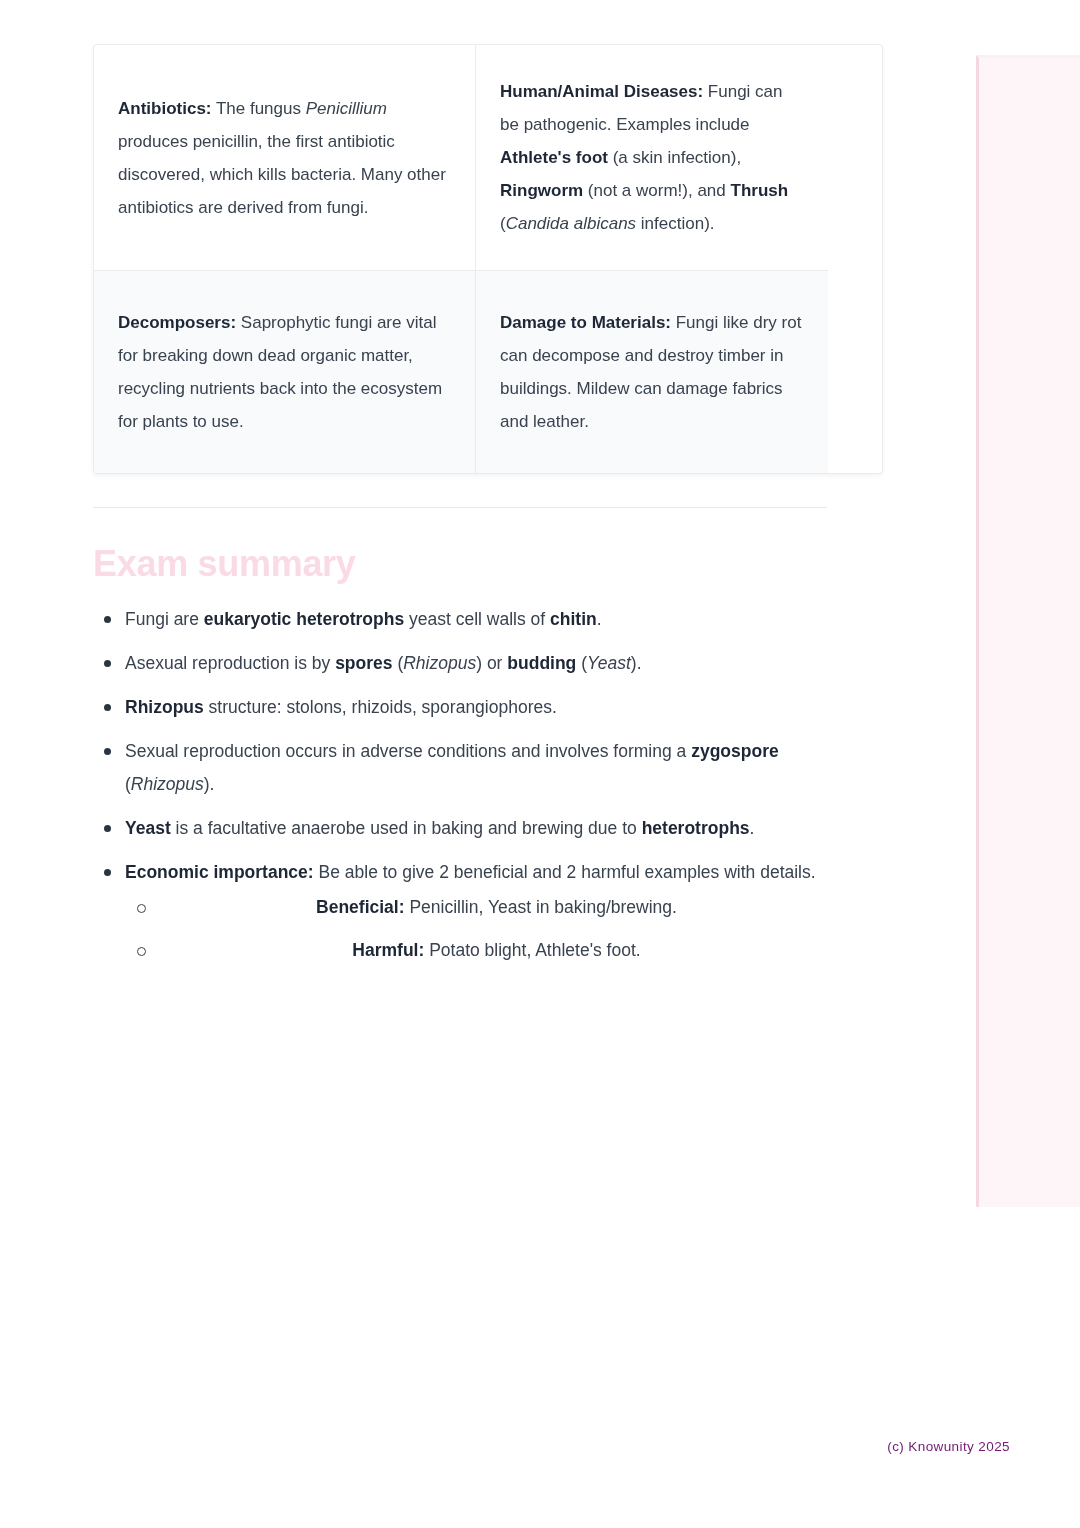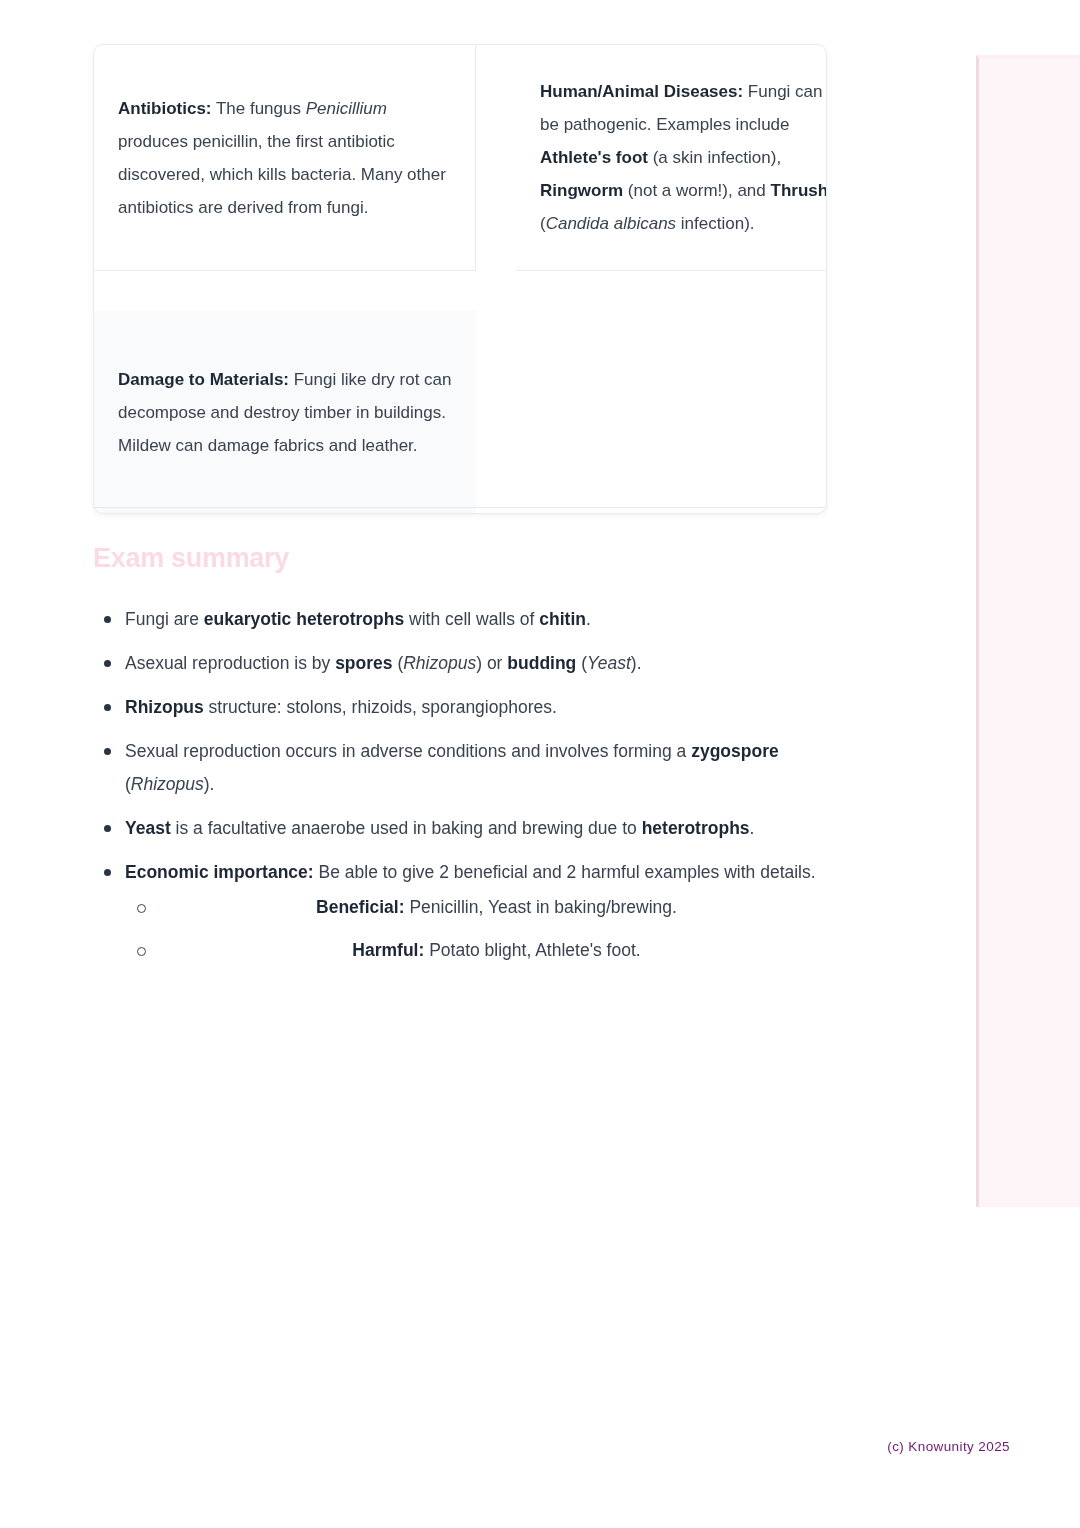--- a/index.html
+++ b/index.html
@@ -7,45 +7,44 @@
   .page {
     position:relative;
     width:1080px; height:1528px;
     background:#ffffff;
     overflow:hidden;
     font-family:"Liberation Sans","DejaVu Sans",sans-serif;
     color:#39424f;
   }
   
   .info-table {
-    position:absolute; left:93px; top:44px; width:734px;
+    position:absolute; left:93px; top:44px; width:790px;
     display:grid; grid-template-columns:382px 352px;
-    border:1px solid #e9ecef; border-radius:10px;
+    border:1px solid #e9ecef; border-radius:4px;
     background:#ffffff;
     box-shadow:0 2px 5px rgba(16,24,40,0.05);
     overflow:hidden;
-    gap:40px;
   }
   .cell {
     display:flex; align-items:center;
     padding:14px 24px;
     font-size:17px; line-height:33px;
   }
   .cell.r1 { height:226px; border-bottom:1px solid #e9ecef; }
   .cell.r2 { height:202px; background:#f8fafc; }
   .cell.c1 { border-right:1px solid #e9ecef; }
   
   .divider {
     position:absolute; left:93px; top:507px; width:734px; height:0;
     border:none; border-top:1px solid #e7e9ec;
   }
   
   .exam-heading {
     position:absolute; left:93px; top:543px;
-    font-size:27px; font-weight:700; letter-spacing:-0.3px;
+    font-size:36px; font-weight:700; letter-spacing:-0.3px;
     color:#fadae4;
   }
   
   .summary-list {
     position:absolute; left:93px; top:603px; width:742px;
     list-style:none;
   }
   .summary-list li {
     position:relative;
     font-size:17.5px; line-height:33px;
@@ -84,31 +83,34 @@
 
 <div class="page">
 
   <div class="info-table">
     <div class="cell r1 c1">
       <div class="cell-text"><span class="b">Antibiotics:</span><span> The fungus </span><span class="i">Penicillium</span><span> produces penicillin, the first antibiotic discovered, which kills bacteria. Many other antibiotics are derived from fungi.</span></div>
     </div>
     <div class="cell r1 c2">
       <div class="cell-text"><span class="b">Human/Animal Diseases:</span><span> Fungi can be pathogenic. Examples include </span><span class="b">Athlete's foot</span><span> (a skin infection), </span><span class="b">Ringworm</span><span> (not a worm!), and </span><span class="b">Thrush</span><span> (</span><span class="i">Candida albicans</span><span> infection).</span></div>
     </div>
+    <div class="cell r2 c1">
+      <div class="cell-text"><span class="b">Decomposers:</span><span> Saprophytic fungi are vital for breaking down dead organic matter, recycling nutrients back into the ecosystem for plants to use.</span></div>
+    </div>
     <div class="cell r2 c2">
       <div class="cell-text"><span class="b">Damage to Materials:</span><span> Fungi like dry rot can decompose and destroy timber in buildings. Mildew can damage fabrics and leather.</span></div>
     </div>
   </div>
 
   <hr class="divider">
 
   <h2 class="exam-heading">Exam summary</h2>
 
   <ul class="summary-list">
-      <li class="main"><span><span>Fungi are </span><span class="b">eukaryotic heterotrophs</span><span> with cell walls of </span><span class="b">chitin</span><span>.</span></span></li>
+      <li class="main"><span><span>Fungi are </span><span class="b">eukaryotic heterotrophs</span><span> yeast cell walls of </span><span class="b">chitin</span><span>.</span></span></li>
       <li class="main"><span><span>Asexual reproduction is by </span><span class="b">spores</span><span> (</span><span class="i">Rhizopus</span><span>) or </span><span class="b">budding</span><span> (</span><span class="i">Yeast</span><span>).</span></span></li>
       <li class="main"><span><span class="b">Rhizopus</span><span> structure: stolons, rhizoids, sporangiophores.</span></span></li>
       <li class="main"><span><span>Sexual reproduction occurs in adverse conditions and involves forming a </span><span class="b">zygospore</span><span> (</span><span class="i">Rhizopus</span><span>).</span></span></li>
       <li class="main"><span><span class="b">Yeast</span><span> is a facultative anaerobe used in baking and brewing due to </span><span class="b">heterotrophs</span><span>.</span></span></li>
       <li class="main"><span><span class="b">Economic importance:</span><span> Be able to give 2 beneficial and 2 harmful examples with details.</span></span><ul class="sub-list">
           <li class="sub"><span><span class="b">Beneficial:</span><span> Penicillin, Yeast in baking/brewing.</span></span></li>
           <li class="sub"><span><span class="b">Harmful:</span><span> Potato blight, Athlete's foot.</span></span></li>
         </ul></li>
     </ul>
 

